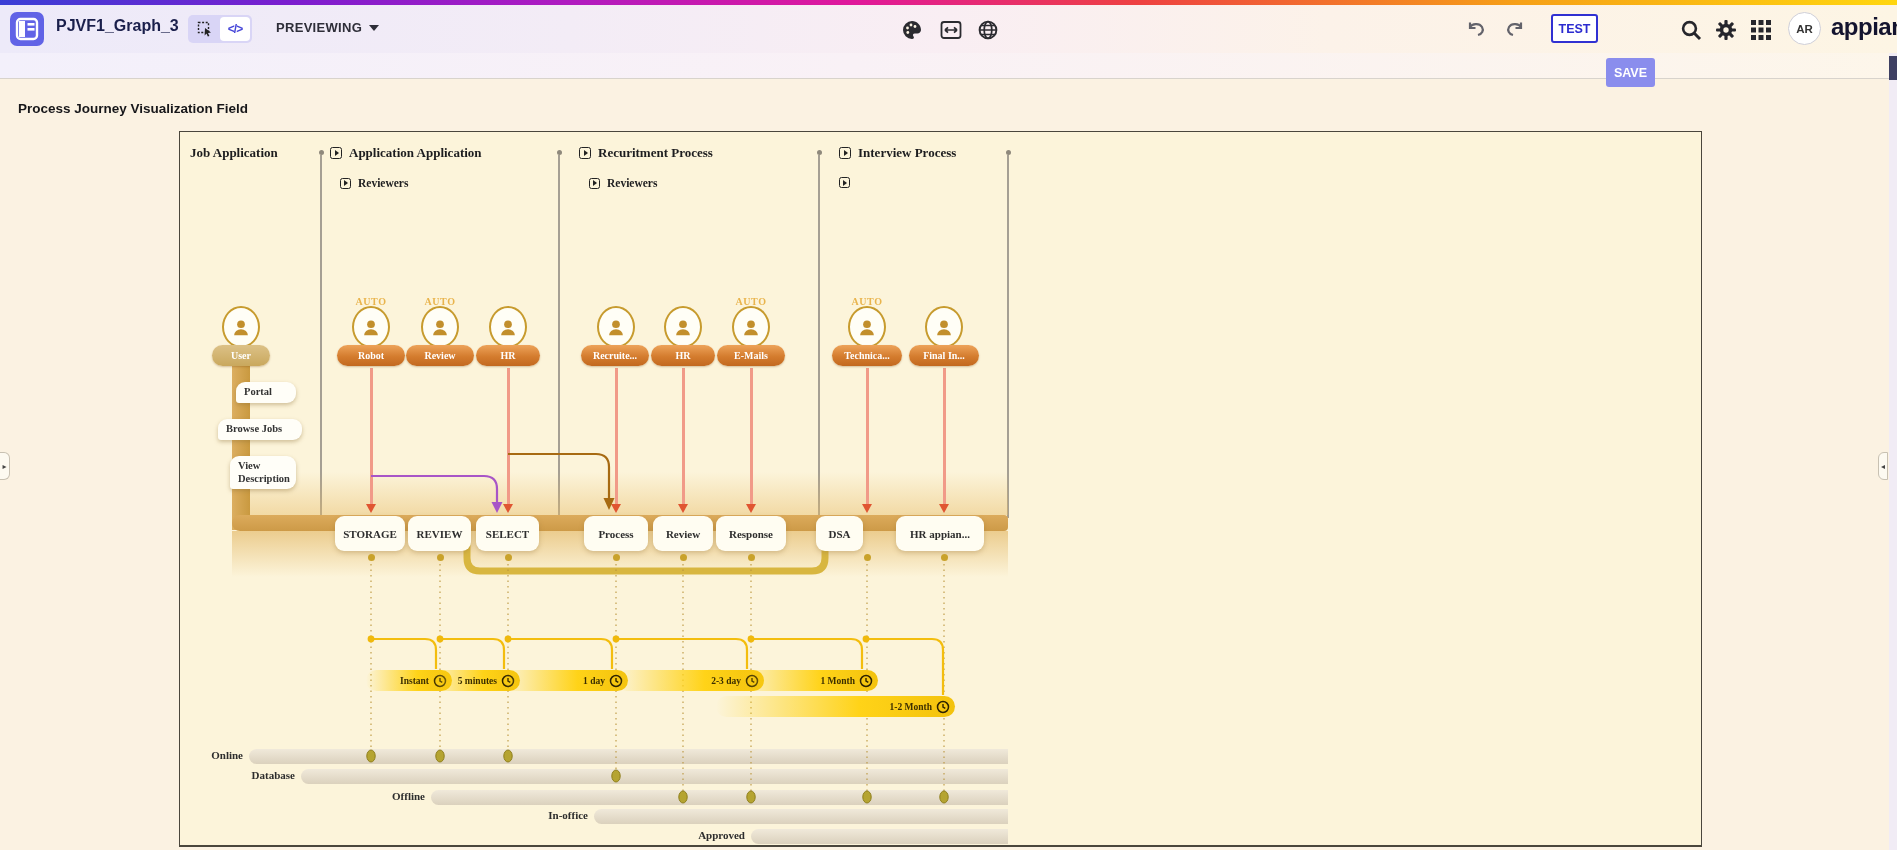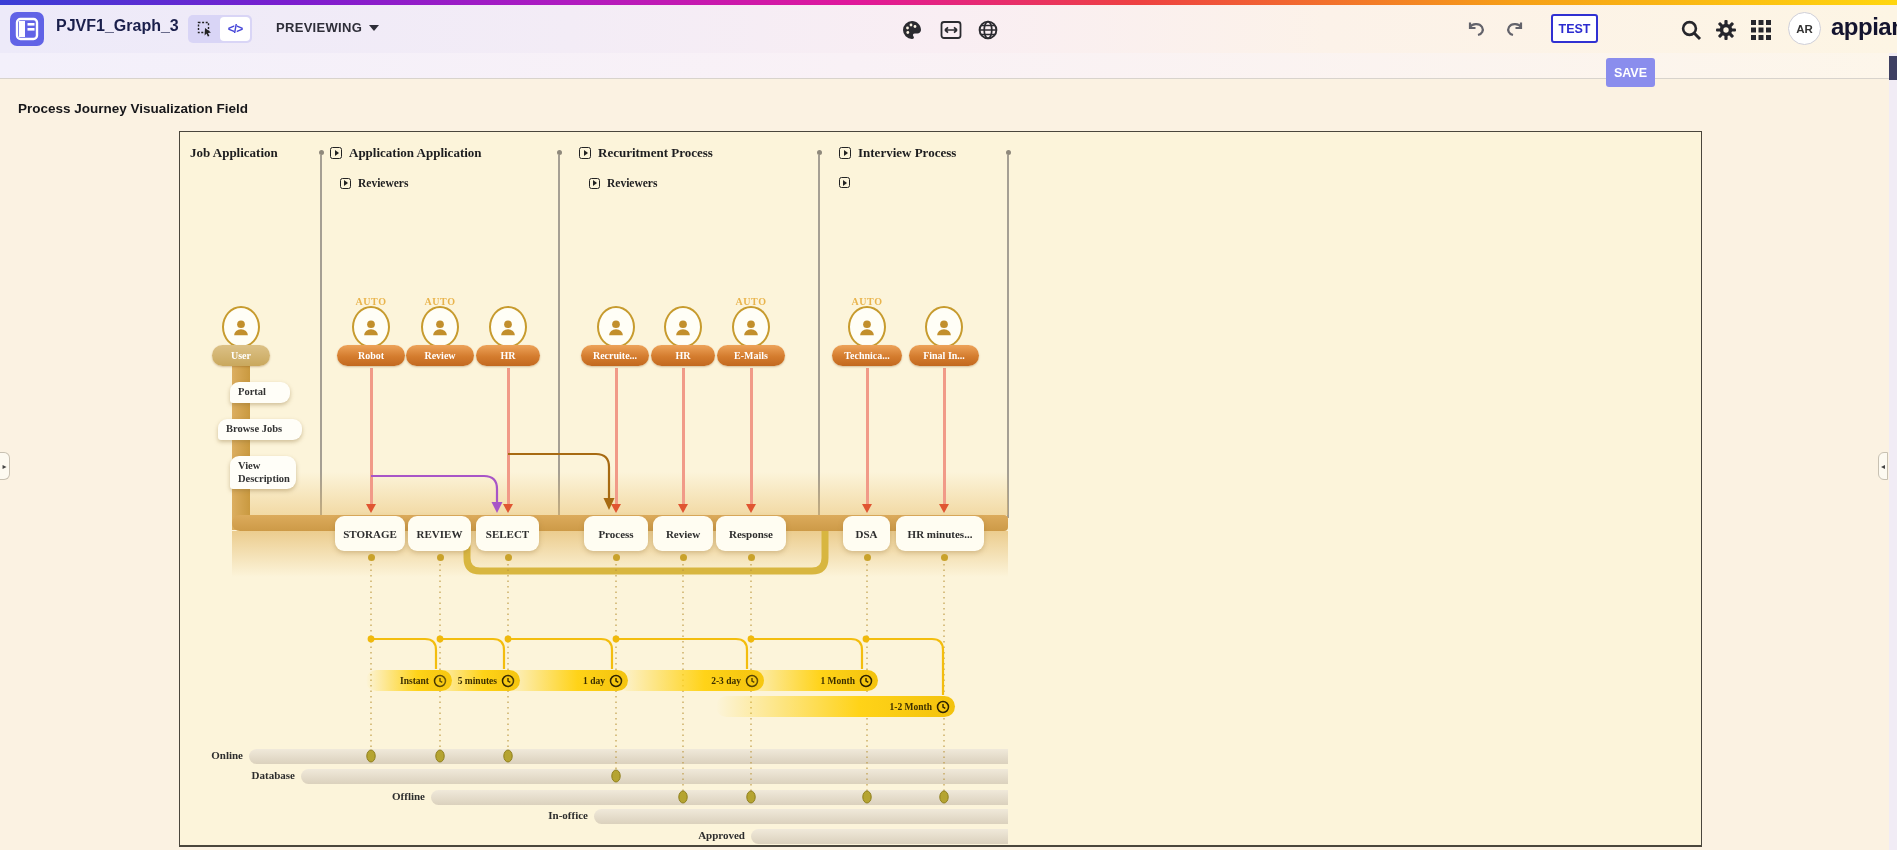--- a/index.html
+++ b/index.html
@@ -269,21 +269,21 @@
   <div class="abs auto-tag" style="left:536px">AUTO</div>
   <div class="abs auto-tag" style="left:652px">AUTO</div>
 
   <div class="abs avatar-circle" style="left:42px">
     <svg width="22" height="22" viewBox="0 0 24 24">
       <circle cx="12" cy="9" r="4.2" fill="#c28f2c"></circle>
         <path d="M4.5 21 a7.5 6.5 0 0 1 15 0 Z" fill="#c28f2c"></path>
     </svg>
   </div>
   <div class="abs actor-pill user-pill" style="left:32px;width:58px">User</div>
-  <div class="abs step-pill" style="left:50px;top:250px;width:60px">Portal</div>
+  <div class="abs step-pill" style="left:56px;top:250px;width:60px">Portal</div>
   <div class="abs step-pill" style="left:38px;top:287px;width:84px">Browse Jobs</div>
   <div class="abs step-pill" style="left:50px;top:324px;width:66px">View Description</div>
 
   <div class="abs avatar-circle" style="left:172px">
       <svg width="22" height="22" viewBox="0 0 24 24">
         <circle cx="12" cy="9" r="4.2" fill="#c28f2c"></circle>
         <path d="M4.5 21 a7.5 6.5 0 0 1 15 0 Z" fill="#c28f2c"></path>
       </svg>
     </div>
   <div class="abs avatar-circle" style="left:241px">
@@ -402,22 +402,22 @@
         <ellipse cx="764" cy="665" rx="4.2" ry="6"></ellipse>
     </g>
   </svg>
 
   <div class="abs stage-box" style="left:155px;width:70px">STORAGE</div>
   <div class="abs stage-box" style="left:228px;width:63px">REVIEW</div>
   <div class="abs stage-box" style="left:296px;width:63px">SELECT</div>
   <div class="abs stage-box" style="left:404px;width:64px">Process</div>
   <div class="abs stage-box" style="left:473px;width:60px">Review</div>
   <div class="abs stage-box" style="left:536px;width:70px">Response</div>
-  <div class="abs stage-box" style="left:663px;width:47px">DSA</div>
-  <div class="abs stage-box" style="left:716px;width:88px">HR minutes...</div>
+  <div class="abs stage-box" style="left:636px;width:47px">DSA</div>
+  <div class="abs stage-box" style="left:716px;width:88px">HR appian...</div>
   <div class="abs box-dot" style="left:187.5px"></div>
   <div class="abs box-dot" style="left:256.5px"></div>
   <div class="abs box-dot" style="left:324.5px"></div>
   <div class="abs box-dot" style="left:432.5px"></div>
   <div class="abs box-dot" style="left:499.5px"></div>
   <div class="abs box-dot" style="left:567.5px"></div>
   <div class="abs box-dot" style="left:683.5px"></div>
   <div class="abs box-dot" style="left:760.5px"></div>
 
   <div class="abs dur-pill" style="left:186px;top:538px;width:86px">

